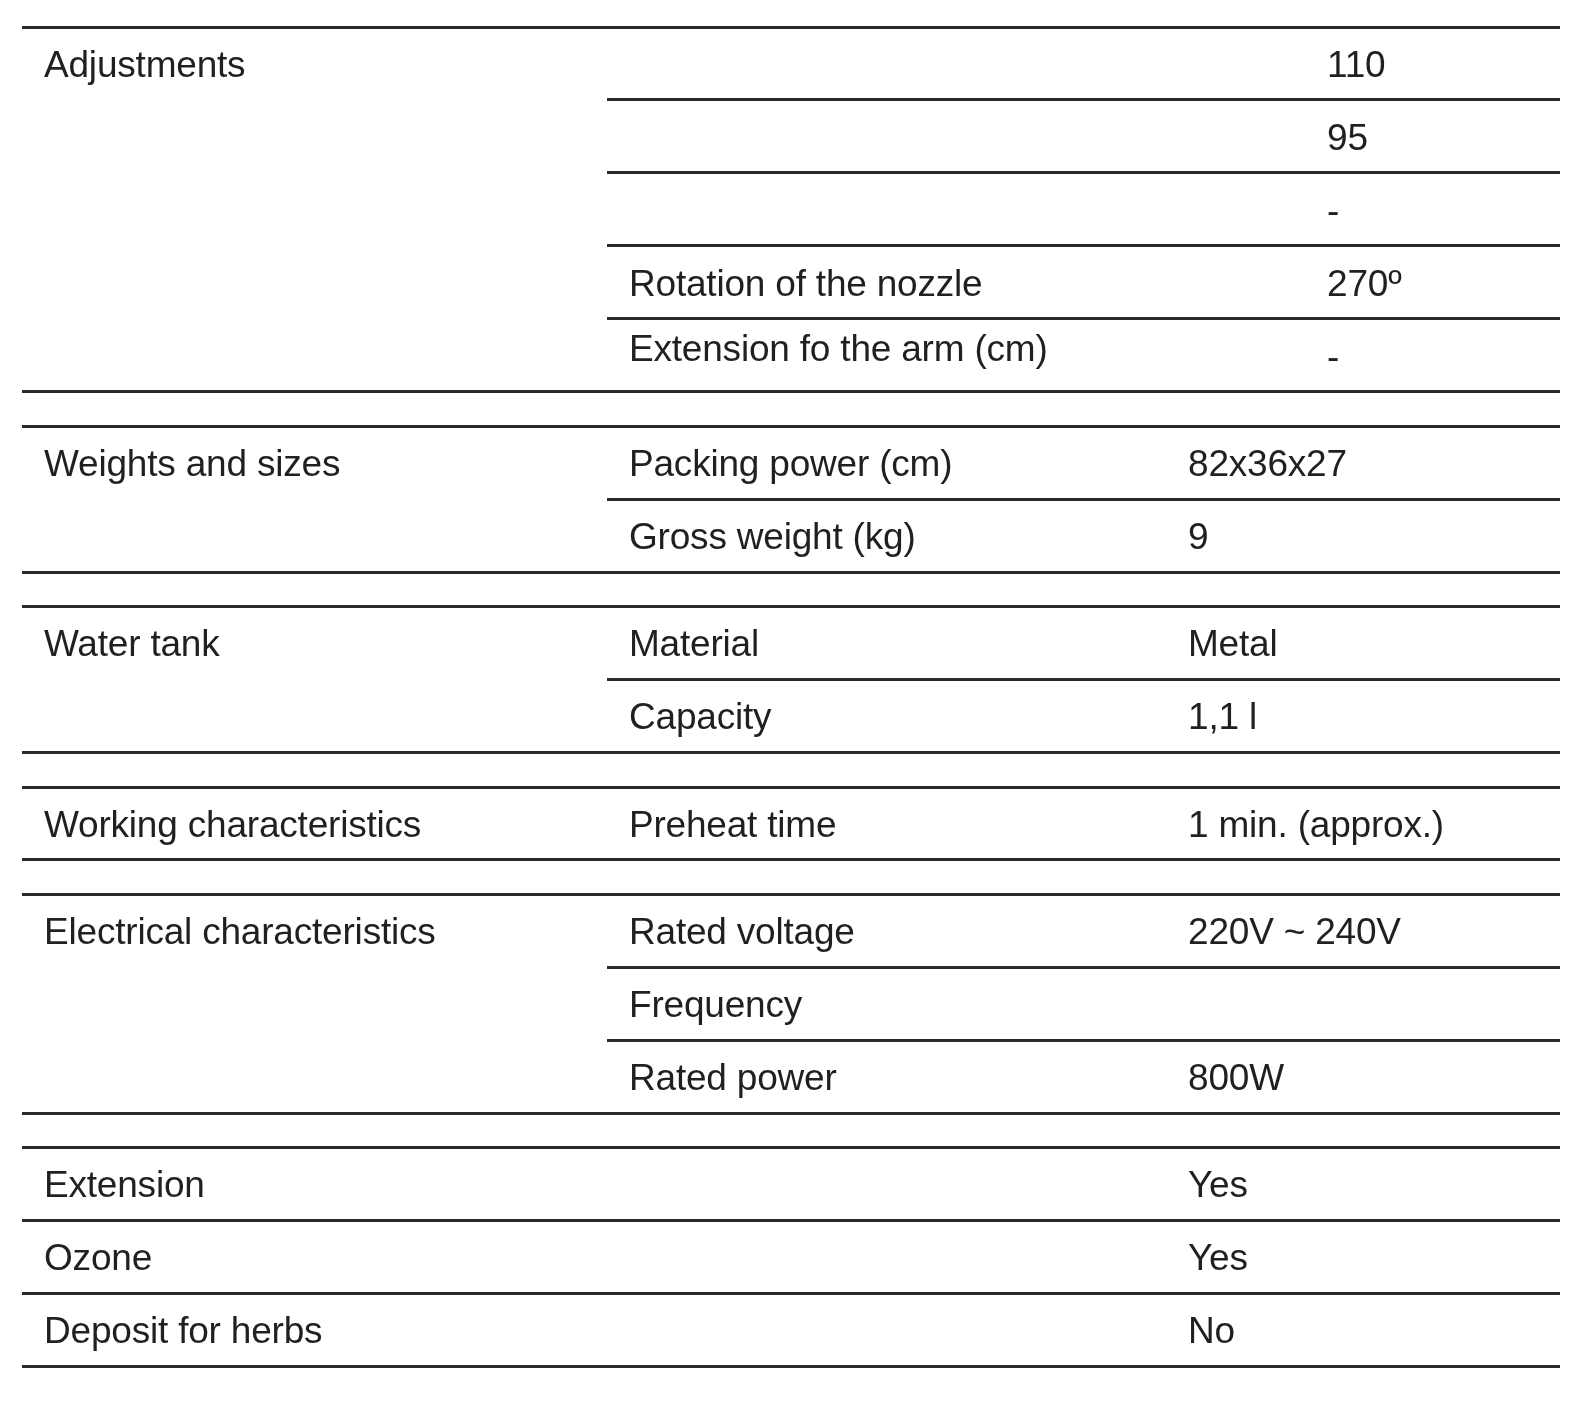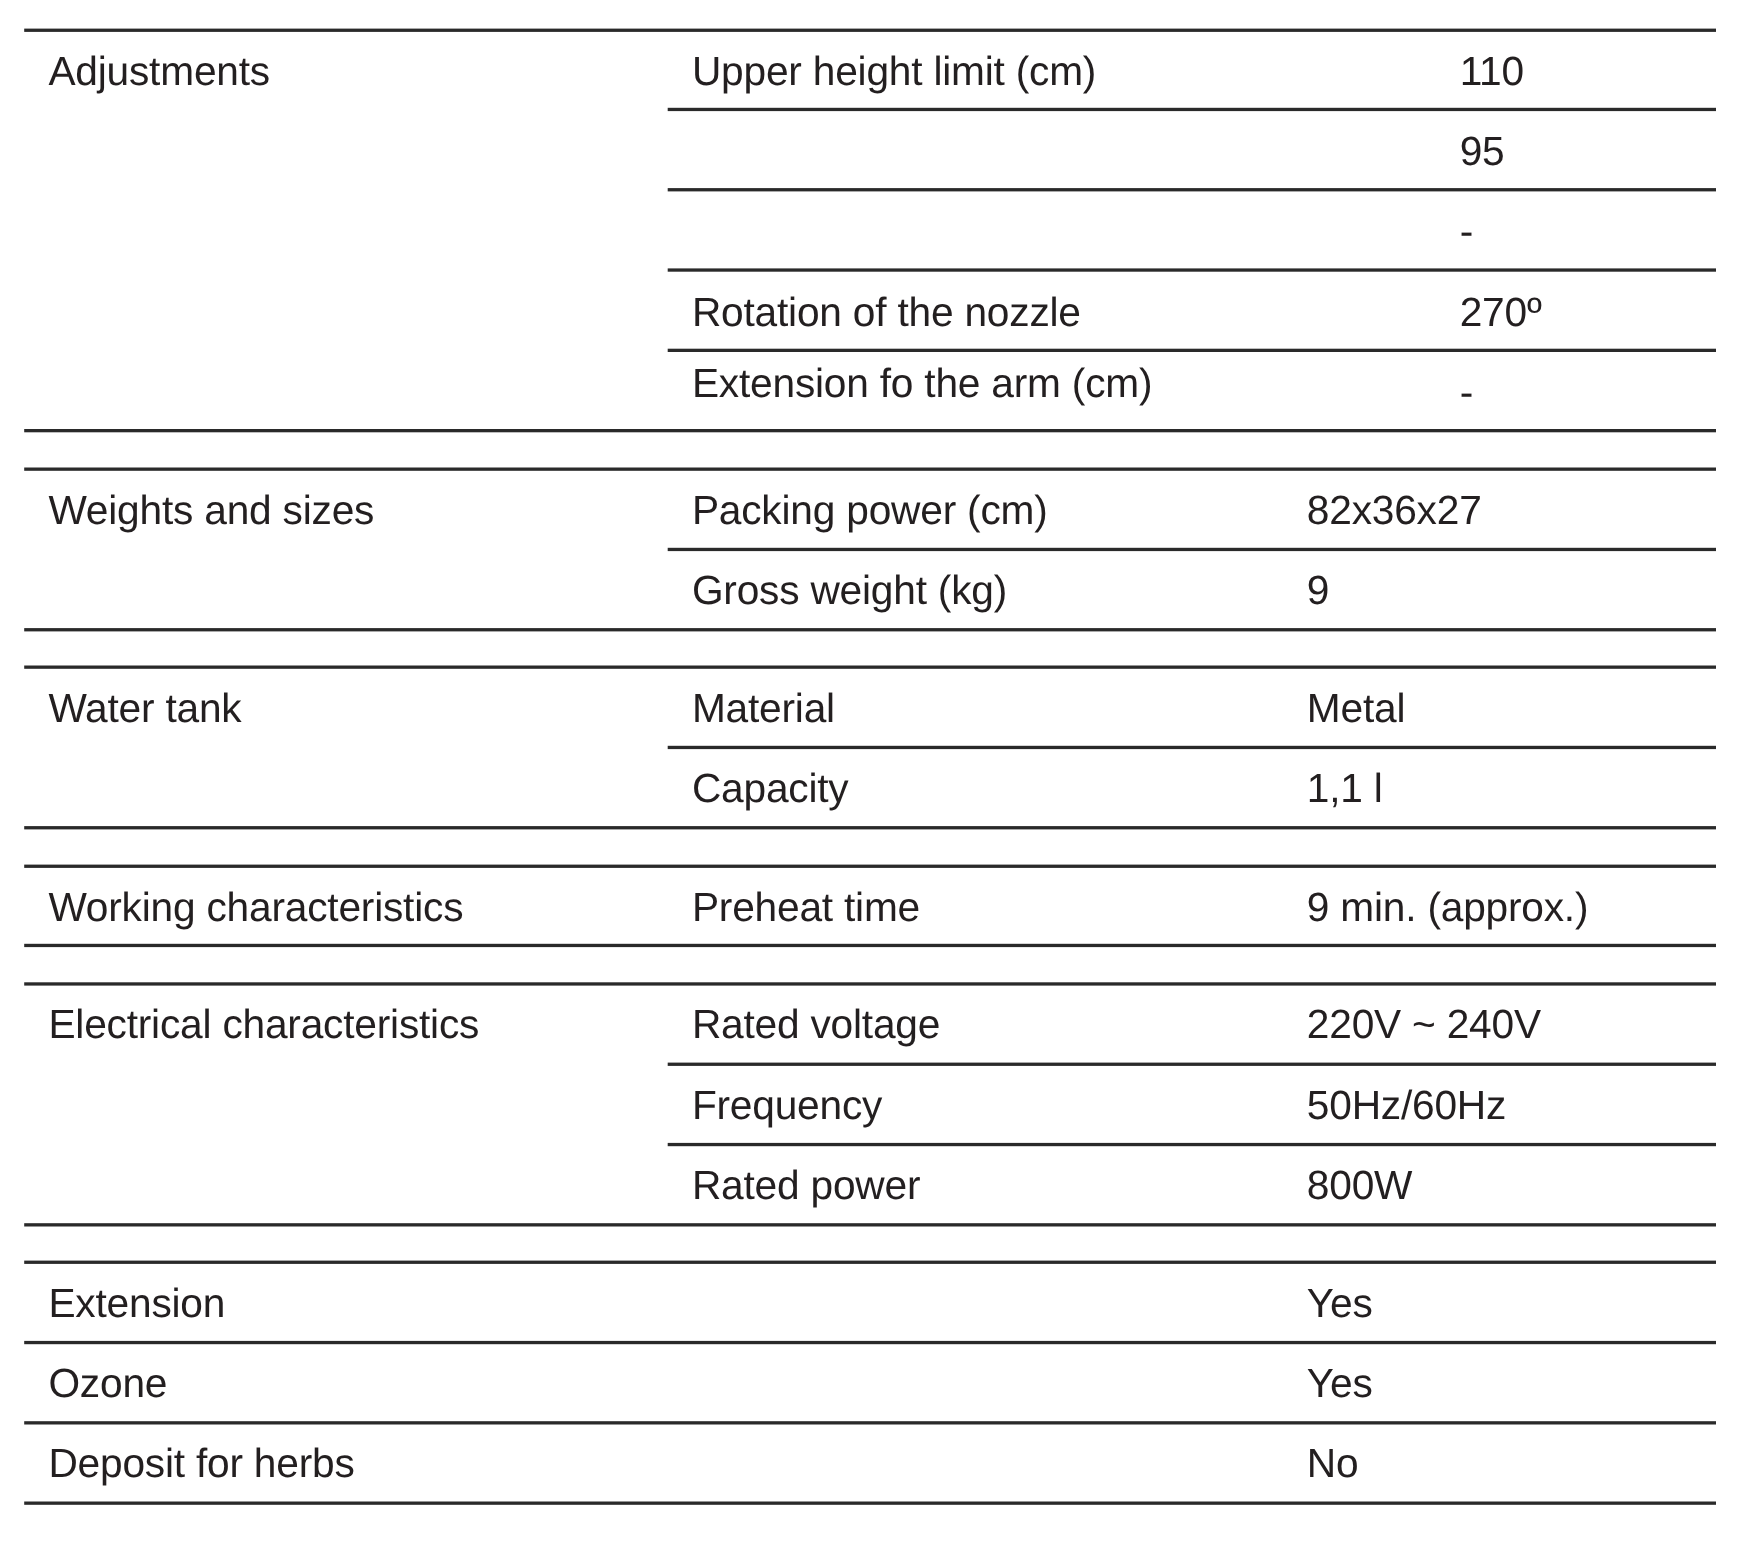--- a/index.html
+++ b/index.html
@@ -43,21 +43,20 @@
   .c3.adj { left: 1327px; }
 </style>
 </head>
 <body>
 
 <div class="sheet">
 
   <div class="rule full" style="top:26px"></div>
   <div class="cell c1" style="top:28px">Adjustments</div>
 
-  <div class="cell c2" style="top:28px">Upper height limit (cm)</div>
   <div class="cell c3 adj" style="top:28px">110</div>
   <div class="rule sub" style="top:98px"></div>
 
   <div class="cell c3 adj" style="top:101px">95</div>
   <div class="rule sub" style="top:171px"></div>
 
   <div class="cell c3 adj" style="top:174px">-</div>
   <div class="rule sub" style="top:244px"></div>
 
   <div class="cell c2" style="top:247px">Rotation of the nozzle</div>
@@ -87,32 +86,31 @@
   <div class="rule sub" style="top:678px"></div>
 
   <div class="cell c2" style="top:680px">Capacity</div>
   <div class="cell c3" style="top:680px">1,1 l</div>
   <div class="rule full" style="top:751px"></div>
 
   <div class="rule full" style="top:786px"></div>
   <div class="cell c1" style="top:788px">Working characteristics</div>
 
   <div class="cell c2" style="top:788px">Preheat time</div>
-  <div class="cell c3" style="top:788px">9 min. (approx.)</div>
+  <div class="cell c3" style="top:788px">1 min. (approx.)</div>
   <div class="rule full" style="top:858px"></div>
 
   <div class="rule full" style="top:893px"></div>
   <div class="cell c1" style="top:895px">Electrical characteristics</div>
 
   <div class="cell c2" style="top:895px">Rated voltage</div>
   <div class="cell c3" style="top:895px">220V ~ 240V</div>
   <div class="rule sub" style="top:966px"></div>
 
   <div class="cell c2" style="top:968px">Frequency</div>
-  <div class="cell c3" style="top:968px">50Hz/60Hz</div>
   <div class="rule sub" style="top:1039px"></div>
 
   <div class="cell c2" style="top:1041px">Rated power</div>
   <div class="cell c3" style="top:1041px">800W</div>
   <div class="rule full" style="top:1112px"></div>
 
   <div class="rule full" style="top:1146px"></div>
   <div class="cell c1" style="top:1148px">Extension</div>
   <div class="cell c3" style="top:1148px">Yes</div>
   <div class="rule full" style="top:1219px"></div>

